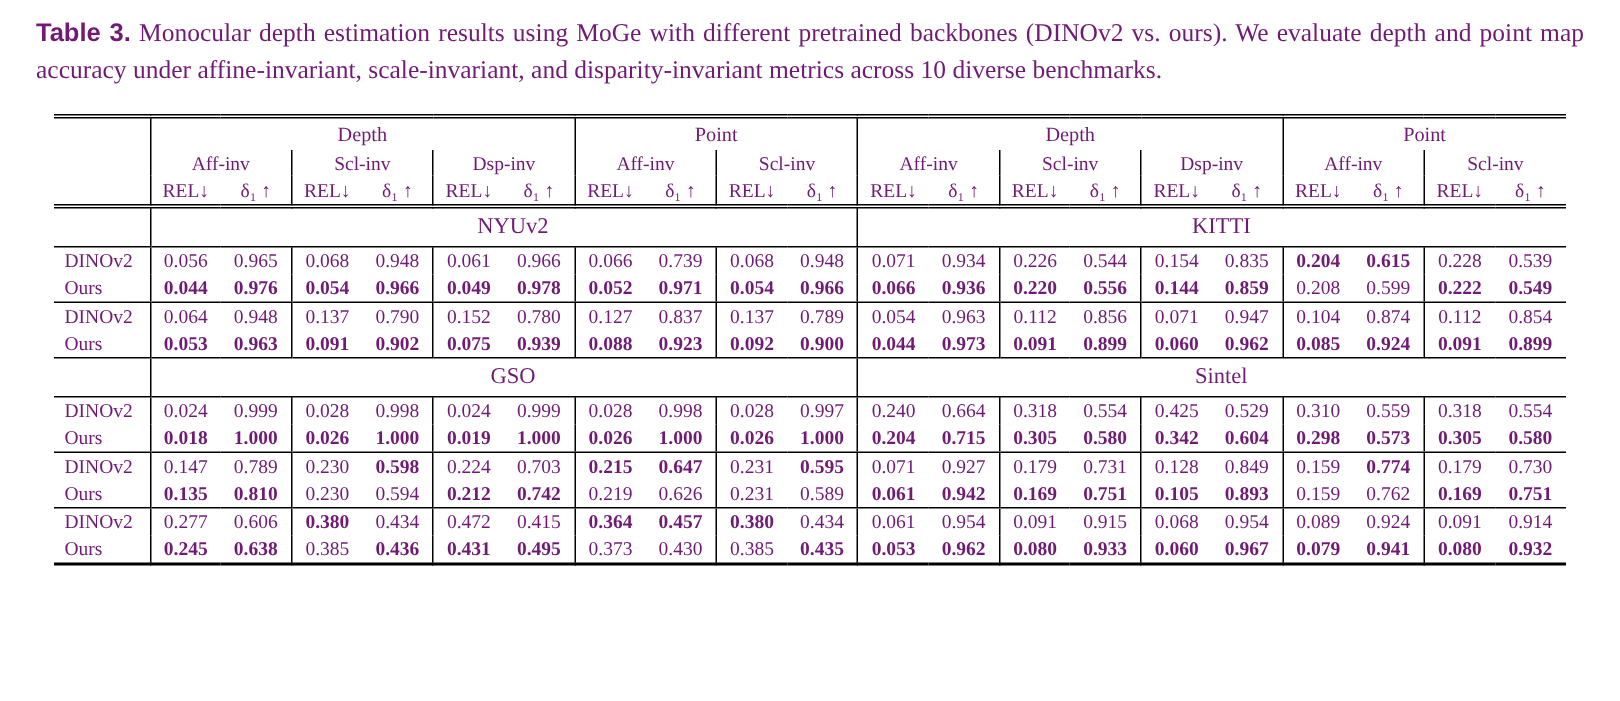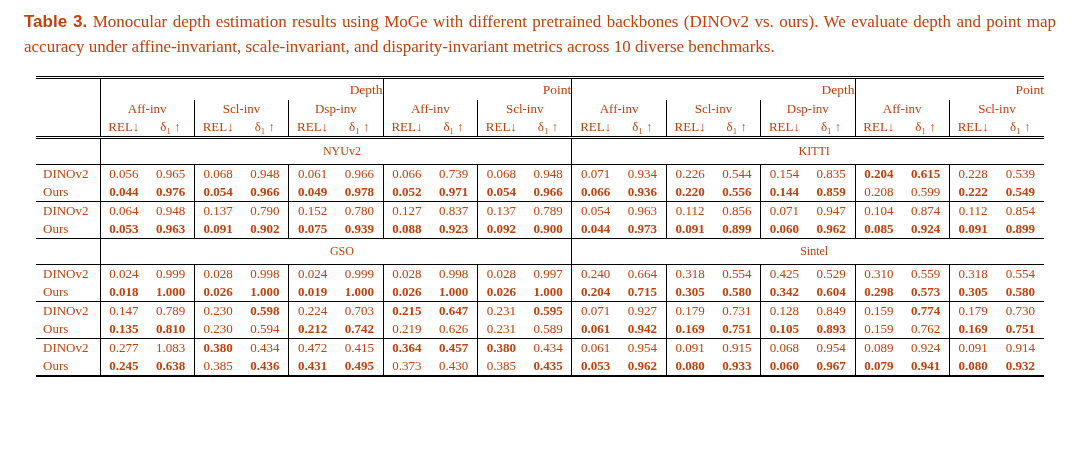--- a/index.html
+++ b/index.html
@@ -1,38 +1,38 @@
 <!DOCTYPE html>
 <html><head>
 <meta charset="utf-8">
 <style>
   html,body{margin:0;padding:0;background:#fff;}
   .page{
     position:relative;width:1080px;height:403px;background:#ffffff;overflow:hidden;
-    font-family:"Liberation Serif","DejaVu Serif","DejaVu Sans",serif;color:#c2410c;
+    font-family:"Liberation Serif","DejaVu Serif","DejaVu Sans",serif;color:#701a75;
   }
   .caption{
     margin:9px 24px 0 24px;font-size:17px;line-height:25px;text-align:justify;
   }
   .caption .cap-label{
     font-family:"Liberation Sans","DejaVu Sans",sans-serif;font-weight:700;
   }
   table.results{
     border-collapse:collapse;table-layout:fixed;width:1008px;margin:17px auto 0 auto;
     border-top:3px double #000;border-bottom:2px solid #000;
     font-size:13px;
   }
   table.results col.c-lbl{width:64px;}
   thead{border-bottom:3px double #000;}
   th,td{padding:0;font-weight:normal;text-align:center;vertical-align:middle;white-space:nowrap;overflow:hidden;}
   .vl{border-left:1px solid #000;}
-  tr.hdr-group th{height:21px;font-size:13.5px;text-align:right;}
+  tr.hdr-group th{height:21px;font-size:13.5px;}
   tr.hdr-sub th{height:17px;}
   tr.hdr-metric th{height:19px;}
-  tr.band td{height:25px;border-bottom:1px solid #000;font-size:12px;padding-left:12px;}
+  tr.band td{height:25px;border-bottom:1px solid #000;font-size:15px;padding-left:12px;}
   tr.data td{height:18px;}
   tr.data-last td{border-bottom:1px solid #000;}
   td.lbl,th.lbl{text-align:left;padding-left:7px;}
   .b{font-weight:bold;}
   .delta{}
 </style>
 </head>
 <body>
 
 <div class="page">
@@ -300,21 +300,21 @@
           <td class="num vl b">0.105</td>
           <td class="num b">0.893</td>
           <td class="num vl">0.159</td>
           <td class="num">0.762</td>
           <td class="num vl b">0.169</td>
           <td class="num b">0.751</td>
         </tr>
         <tr class="data">
           <td class="lbl">DINOv2</td>
           <td class="num vl">0.277</td>
-          <td class="num">1.083</td>
+          <td class="num">0.606</td>
           <td class="num vl b">0.380</td>
           <td class="num">0.434</td>
           <td class="num vl">0.472</td>
           <td class="num">0.415</td>
           <td class="num vl b">0.364</td>
           <td class="num b">0.457</td>
           <td class="num vl b">0.380</td>
           <td class="num">0.434</td>
           <td class="num vl">0.061</td>
           <td class="num">0.954</td>

